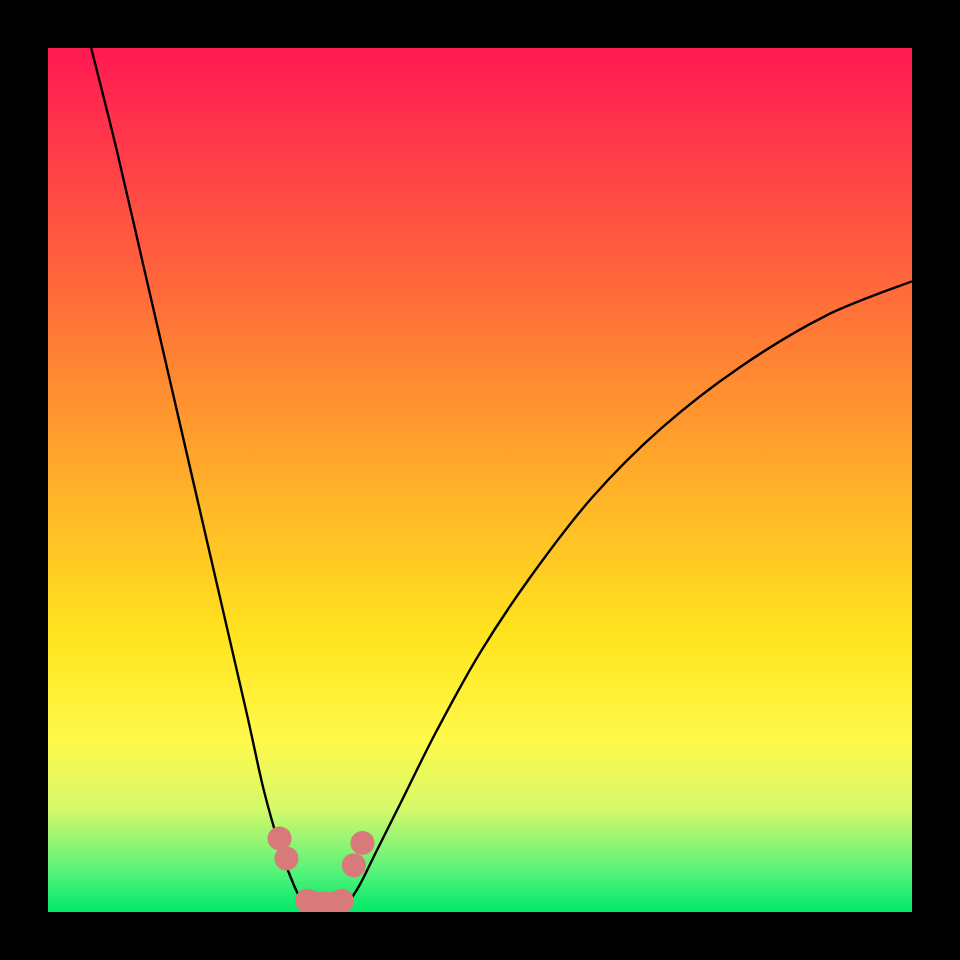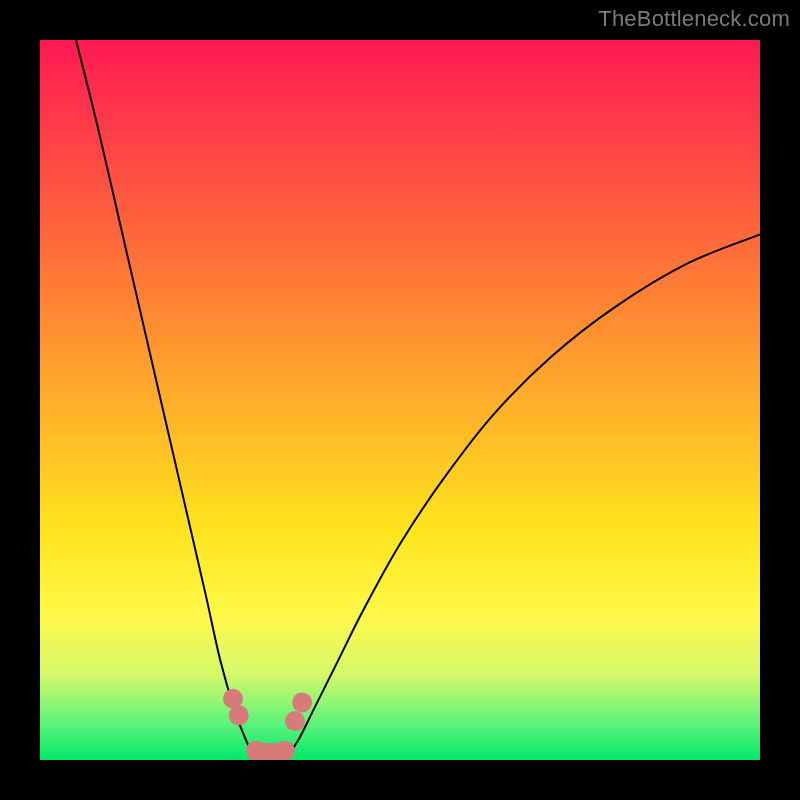--- a/index.html
+++ b/index.html
@@ -66,21 +66,20 @@
     stroke: #d97a7a;
     stroke-width: 18;
     stroke-linecap: round;
     stroke-linejoin: round;
   }
 </style>
 </head>
 <body>
 
 <div class="frame">
-  <div class="watermark">TheBottleneck.com</div>
 
   <div class="plot">
     <svg class="curve" viewBox="0 0 720 720" preserveAspectRatio="none">
       <path id="left-branch" class="curve-path" d="M 36 0 C 39.6 14.399999999999997, 50.4 56.39999999999998, 57.6 86.39999999999998 C 64.8 116.39999999999998, 72 148.79999999999998, 79.2 180 C 86.4 211.20000000000002, 93.60000000000001 242.40000000000003, 100.80000000000001 273.6 C 108.00000000000001 304.8, 115.2 336, 122.4 367.2 C 129.6 398.4, 136.8 429.6, 144 460.8 C 151.2 492, 159.6 528, 165.6 554.4 C 171.6 580.8, 175.2 600, 180 619.2 C 184.8 638.4000000000001, 190.20000000000002 656.4000000000001, 194.4 669.6 C 198.6 682.8, 201.6 690, 205.2 698.4 C 208.79999999999998 706.8, 214.2 716.4, 216 720"></path>
       <path id="right-branch" class="curve-path" d="M 244.8 720 C 247.20000000000002 716.4, 254.39999999999998 706.8, 259.2 698.4 C 264 690, 267.6 681.6, 273.6 669.6 C 279.6 657.6, 286.8 643.2, 295.2 626.4 C 303.59999999999997 609.5999999999999, 313.2 589.1999999999999, 324 568.8 C 334.8 548.4, 346.8 525.6, 360 504 C 373.2 482.4, 387.6 460.79999999999995, 403.20000000000005 439.2 C 418.80000000000007 417.6, 435.6 394.80000000000007, 453.6 374.40000000000003 C 471.6 354, 490.8 334.79999999999995, 511.2 316.79999999999995 C 531.6 298.79999999999995, 553.2 281.99999999999994, 576 266.4 C 598.8 250.79999999999998, 624 235.20000000000005, 648 223.20000000000005 C 672 211.20000000000005, 708 199.2, 720 194.39999999999998"></path>
       <path id="valley-worm" class="worm" d="M 216 710.64 C 218.4 711, 225.6 712.8, 230.4 712.8 C 235.20000000000002 712.8, 242.4 711, 244.8 710.64"></path>
       <g id="markers">
           <circle cx="192.96" cy="658.8" r="10" class="marker"></circle>
           <circle cx="198.72000000000003" cy="675.36" r="10" class="marker"></circle>
           <circle cx="216" cy="710.64" r="10" class="marker"></circle>

